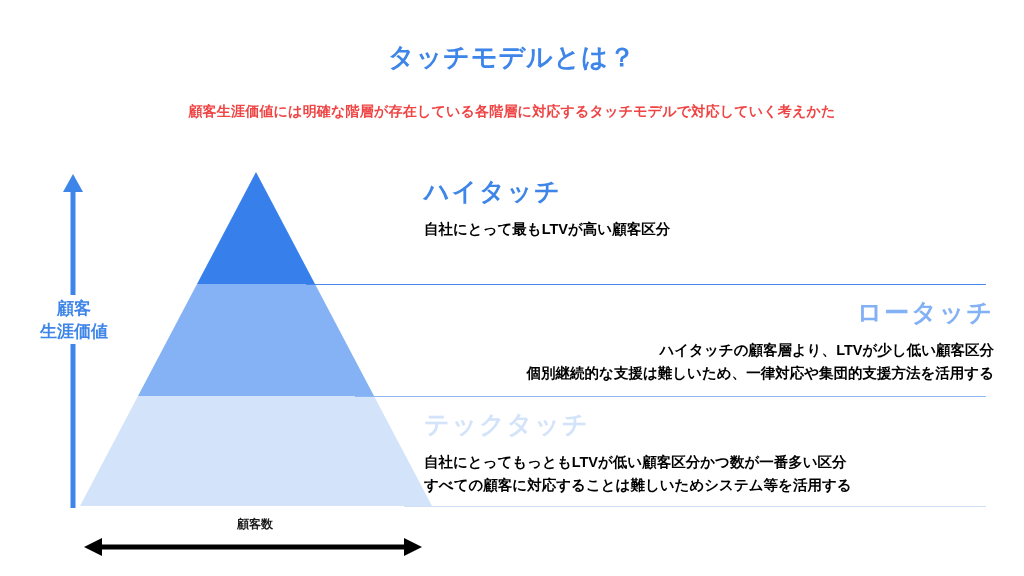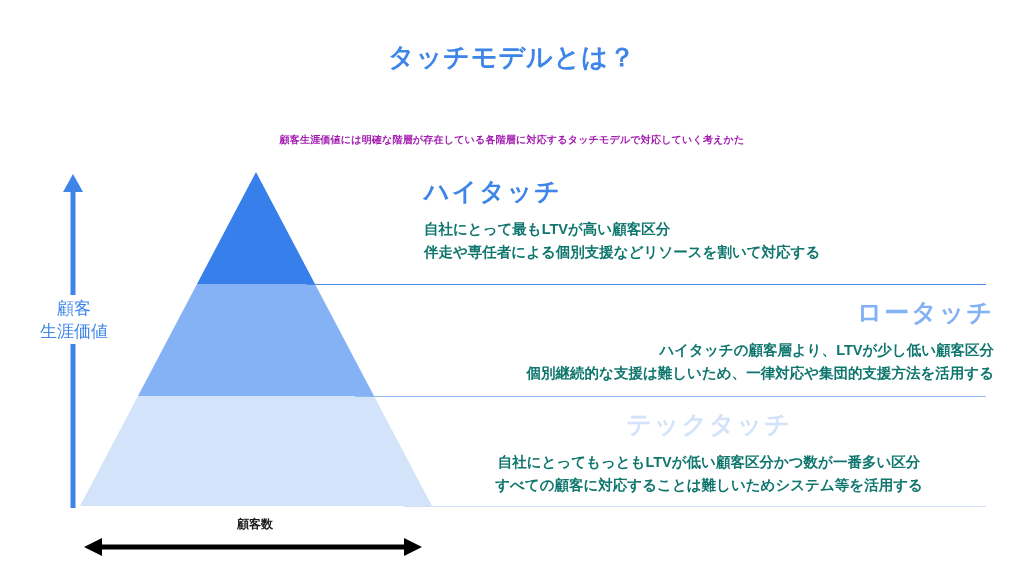--- a/index.html
+++ b/index.html
@@ -30,44 +30,43 @@
     font-weight: bold;
     color: #3d85e8;
     letter-spacing: 1px;
   }
   .subtitle {
     position: absolute;
     top: 103px;
     left: 0;
     width: 1024px;
     text-align: center;
-    font-size: 10px;
-    font-weight: bold;
-    color: #a21caf;
+    font-size: 14px;
+    font-weight: bold;
+    color: #ef4444;
     letter-spacing: 0.2px;
-    margin-top: 30px;
   }
 
   
   .y-axis {
     position: absolute;
     left: 56px;
     top: 170px;
     width: 60px;
     height: 340px;
   }
   .y-axis svg { display: block; }
   .y-label {
     position: absolute;
     left: 14px;
     top: 298px;
     width: 120px;
     text-align: center;
     font-size: 17px;
-    font-weight: normal;
+    font-weight: bold;
     color: #3d85e8;
     line-height: 1.35;
     background: #ffffff;
   }
 
   .x-label {
     position: absolute;
     left: 140px;
     top: 516px;
     width: 230px;
@@ -115,30 +114,30 @@
   .tier-heading {
     font-size: 25px;
     font-weight: bold;
     letter-spacing: 2px;
     line-height: 1.2;
     margin: 0 0 12px 0;
   }
   .tier-desc {
     font-size: 14.5px;
     font-weight: bold;
-    color: #0f766e;
+    color: #000000;
     line-height: 1.62;
   }
   .tier-desc div { white-space: nowrap; }
 
   .tier-high     { top: 176px; }
   .tier-high .tier-heading { color: #3d85e8; }
   .tier-low      { top: 297px; text-align: right; }
   .tier-low .tier-heading  { color: #83b1f5; }
-  .tier-tech     { top: 409px; text-align: center; }
+  .tier-tech     { top: 409px; }
   .tier-tech .tier-heading { color: #d3e3fa; }
 </style>
 </head>
 <body>
 
 <div id="canvas">
 
   <div class="title">タッチモデルとは？</div>
   <div class="subtitle">顧客生涯価値には明確な階層が存在している各階層に対応するタッチモデルで対応していく考えかた</div>
 
@@ -166,21 +165,20 @@
   </div>
 
   <div class="rule rule-1"></div>
   <div class="rule rule-2"></div>
   <div class="rule rule-3"></div>
 
   <div class="tier tier-high">
     <div class="tier-heading">ハイタッチ</div>
     <div class="tier-desc">
       <div>自社にとって最もLTVが高い顧客区分</div>
-      <div>伴走や専任者による個別支援などリソースを割いて対応する</div>
     </div>
   </div>
 
   <div class="tier tier-low">
     <div class="tier-heading">ロータッチ</div>
     <div class="tier-desc">
       <div>ハイタッチの顧客層より、LTVが少し低い顧客区分</div>
       <div>個別継続的な支援は難しいため、一律対応や集団的支援方法を活用する</div>
     </div>
   </div>

